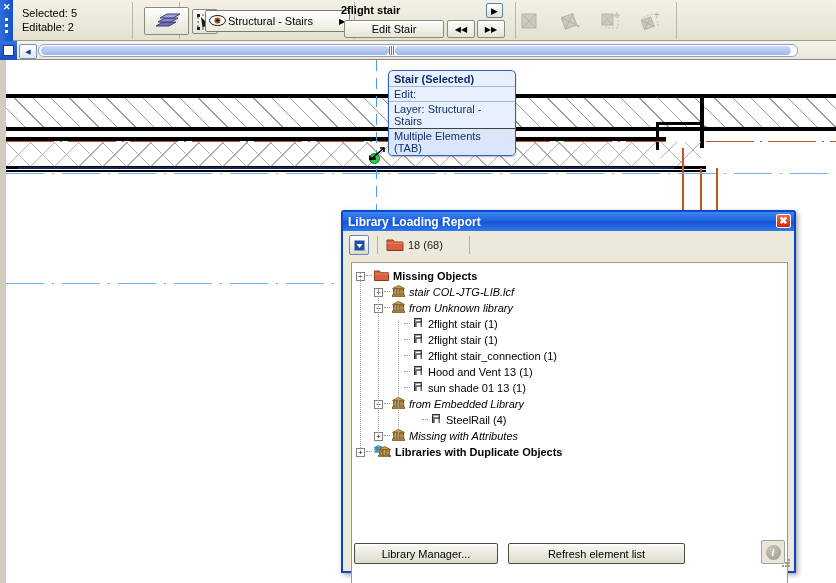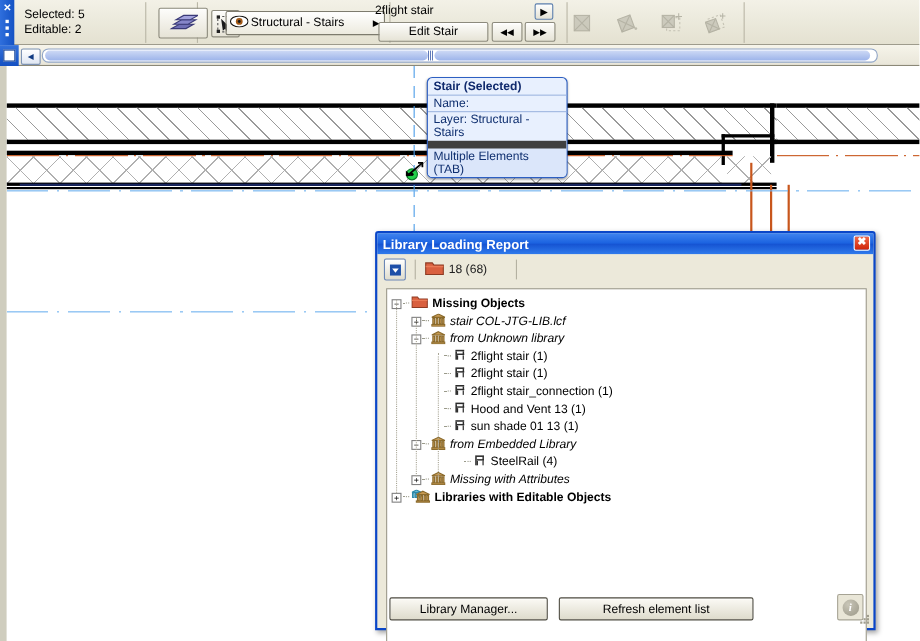--- a/index.html
+++ b/index.html
@@ -59,21 +59,21 @@
   .layercombo{
     position:absolute;left:205px;top:10px;width:145px;height:22px;
     box-sizing:border-box;border:1px solid #7d7b6e;border-radius:2px;
     background:linear-gradient(to bottom,#ffffff,#eceade);
     display:flex;align-items:center;
   }
   .layercombo .eye{width:22px;text-align:center;}
   .layercombo .ltxt{flex:1;font-size:11px;}
   .layercombo .arr{width:14px;text-align:center;font-size:8px;}
 
-  .objname{position:absolute;left:341px;top:4px;font-weight:normal;font-size:11px;color:#000;}
+  .objname{position:absolute;left:341px;top:4px;font-weight:bold;font-size:11px;color:#000;}
   .sqbtn{
     position:absolute;box-sizing:border-box;
     border:1px solid #5c7fae;border-radius:2px;
     background:linear-gradient(to bottom,#ffffff,#e3e1d4);
     display:flex;align-items:center;justify-content:center;font-size:9px;
   }
 
   
   .hscroll{
     position:absolute;left:0;top:41px;width:836px;height:19px;
@@ -159,21 +159,21 @@
   .eltip{
     position:absolute;left:388px;top:70px;width:126px;
     border:1px solid #2d5fc2;border-radius:5px;
     background:#e8f0fe;
     box-shadow:0 1px 2px rgba(0,0,0,.3);
     font-size:11px;color:#103070;
     overflow:hidden;
   }
   .eltip .t1{font-weight:bold;padding:2px 5px 1px 5px;color:#102a6d;}
   .eltip .row{padding:1px 5px;border-top:1px solid #9fb6e0;}
-  .eltip .last{padding:1px 5px;border-top:7px solid #404040;background:#dbe6fa;}
+  .eltip .last{padding:1px 5px;border-top:1px solid #404040;background:#dbe6fa;}
 
   
   .dlg{
     position:absolute;left:341px;top:210px;width:455px;height:363px;
     border:2px solid #0a46c8;border-radius:3px 3px 0 0;
     background:#ece9da;
     box-shadow:2px 2px 5px rgba(0,0,0,.35);
     box-sizing:border-box;
   }
   .dlg-title{
@@ -396,21 +396,21 @@
     <div class="hotspot" style="left:363px;top:93px;"></div>
     <svg class="cursor-arrow" style="left:362px;top:86px;" width="22" height="18" viewBox="0 0 22 18">
       <path d="M2 14 L16 2" stroke="#000" stroke-width="1.6" fill="none"></path>
       <path d="M12 2 L16 2 L16 6" stroke="#000" stroke-width="1.6" fill="none"></path>
       <path d="M1 9 L6 14 L1 14 Z" fill="#000"></path>
     </svg>
   </div>
 
   <div class="eltip">
     <div class="t1">Stair (Selected)</div>
-    <div class="row">Name:</div>
+    <div class="row">Edit:</div>
     <div class="row">Layer: Structural - Stairs</div>
     <div class="last">Multiple Elements (TAB)</div>
   </div>
 
   <div class="dlg">
 
     <div class="dlg-title">
       <span>Library Loading Report</span>
       <span class="dlg-close">✖</span>
     </div>
@@ -582,21 +582,21 @@
                 <rect x="1" y="3.2" width="1.4" height="4" fill="#7fd0ea" stroke="#2d87a8"></rect>
                 <rect x="3.6" y="3.2" width="1.4" height="4" fill="#7fd0ea" stroke="#2d87a8"></rect>
                 <rect x="6.2" y="3.2" width="1.4" height="4" fill="#7fd0ea" stroke="#2d87a8"></rect>
                 <path d="M10.5 1.5 L16.5 4.5 L4.5 4.5 Z" fill="#c79a52" stroke="#8a6a2c"></path>
                 <rect x="5.5" y="5.5" width="1.6" height="4.6" fill="#c79a52" stroke="#8a6a2c"></rect>
                 <rect x="8.5" y="5.5" width="1.6" height="4.6" fill="#c79a52" stroke="#8a6a2c"></rect>
                 <rect x="11.5" y="5.5" width="1.6" height="4.6" fill="#c79a52" stroke="#8a6a2c"></rect>
                 <rect x="14" y="5.5" width="1.6" height="4.6" fill="#c79a52" stroke="#8a6a2c"></rect>
                 <rect x="4.5" y="10.4" width="12" height="1.3" fill="#c79a52" stroke="#8a6a2c"></rect>
               </svg></span>
-            <span class="lbl-bold">Libraries with Editable Objects</span>
+            <span class="lbl-bold">Libraries with Duplicate Objects</span>
           </div>
           <div class="vline" style="left: 8px; top: 10px; height: 175px;"></div>
           <div class="vline" style="left: 26px; top: 26px; height: 144px;"></div>
           <div class="vline" style="left: 46px; top: 58px; height: 80px;"></div>
           <div class="vline" style="left: 46px; top: 138px; height: 32px;"></div>
         </div>
     </div>
 
     <div class="dlg-bottom">
       <div class="bigbtn" style="left:11px;bottom:7px;width:144px;text-align:right;">Library Manager...</div>

